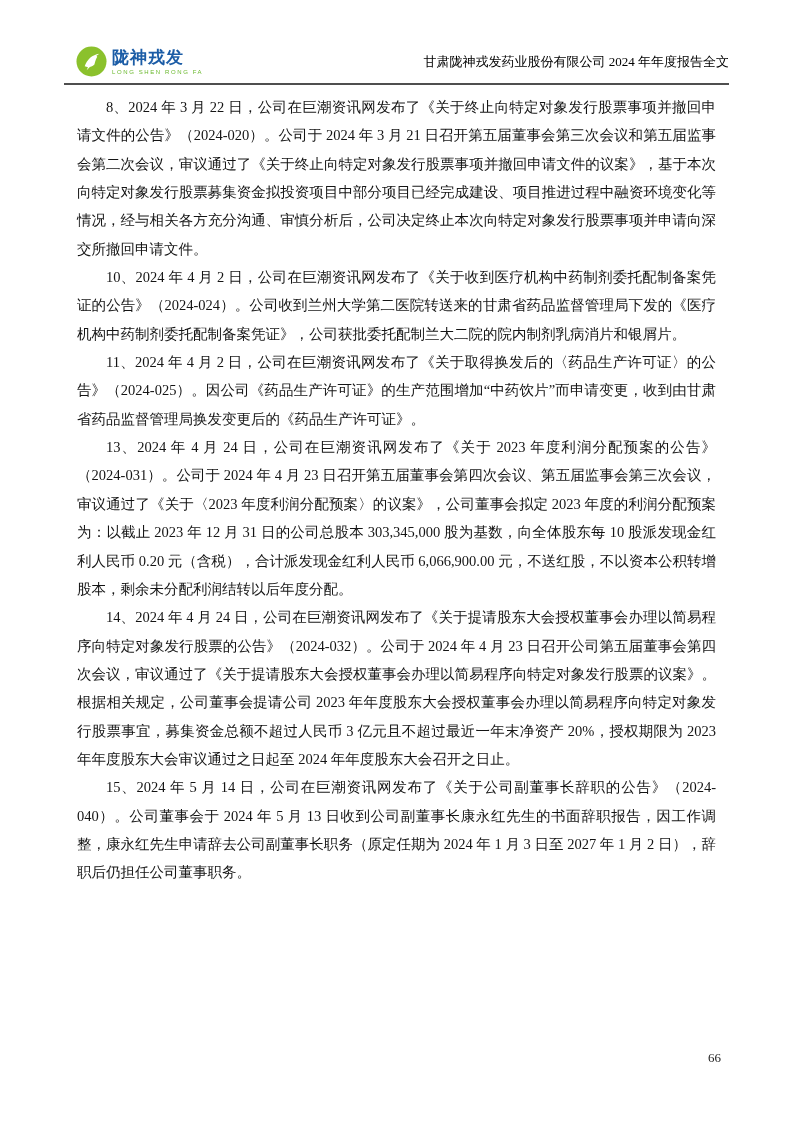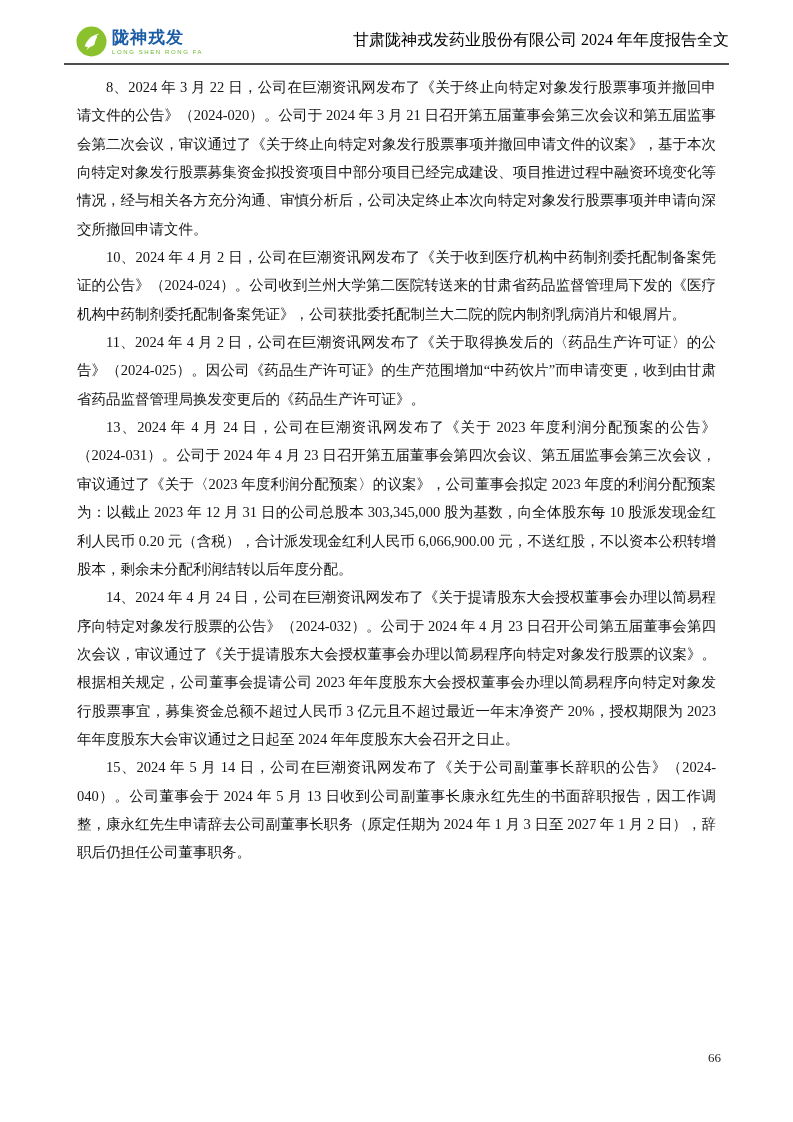--- a/index.html
+++ b/index.html
@@ -13,21 +13,21 @@
     overflow: hidden;
     font-family: "Liberation Serif", "DejaVu Serif", serif;
     color: #111111;
   }
   
   .header {
     display: flex;
     justify-content: space-between;
     align-items: flex-end;
     margin: 0 64px;
-    padding: 26px 0 6px 12px;
+    padding: 46px 0 6px 12px;
     border-bottom: 2.5px solid #4f4f4f;
   }
   .logo { display: flex; align-items: center; gap: 5px; }
   .logo-circle { width: 31px; height: 31px; flex: 0 0 auto; }
   .logo-textblock { display: flex; flex-direction: column; line-height: 1; }
   .logo-cn {
     font-family: "Liberation Sans", "DejaVu Sans", sans-serif;
     font-weight: bold;
     font-size: 17px;
     letter-spacing: 1px;
@@ -35,21 +35,21 @@
   }
   .logo-en {
     margin-top: 3px;
     font-family: "Liberation Sans", "DejaVu Sans", sans-serif;
     font-size: 6px;
     letter-spacing: 1.6px;
     color: #6ab82d;
     white-space: nowrap;
   }
   .header-title {
-    font-size: 16px;
+    font-size: 13px;
     padding-bottom: 6px;
     color: #000000;
     white-space: nowrap;
   }
   
   .content { margin: 8px 77px 0 77px; }
   .para {
     text-indent: 2em;
     text-align: justify;
     font-size: 14.5px;

